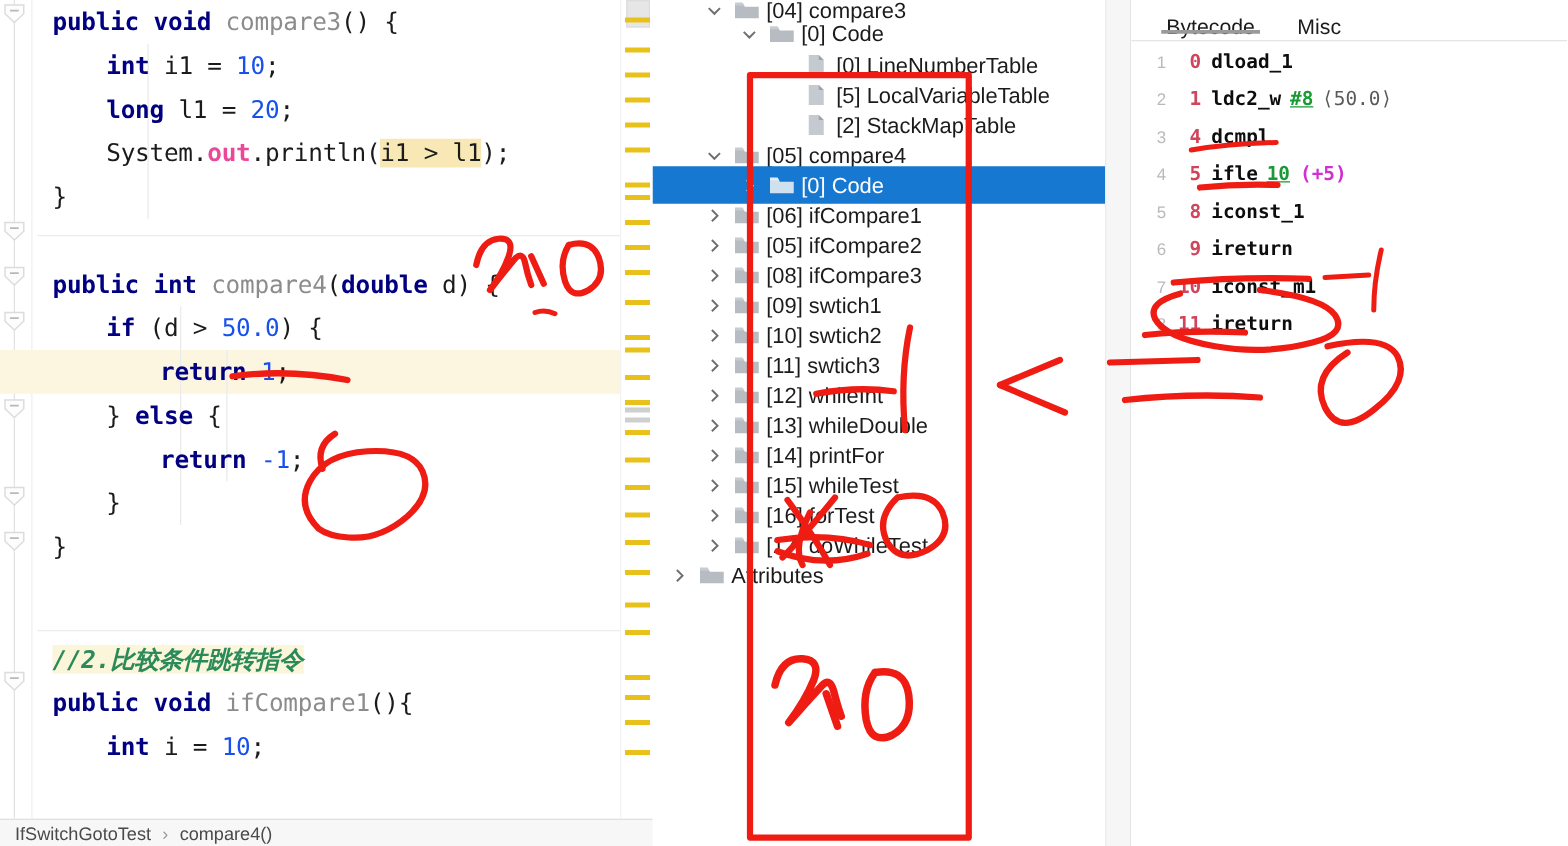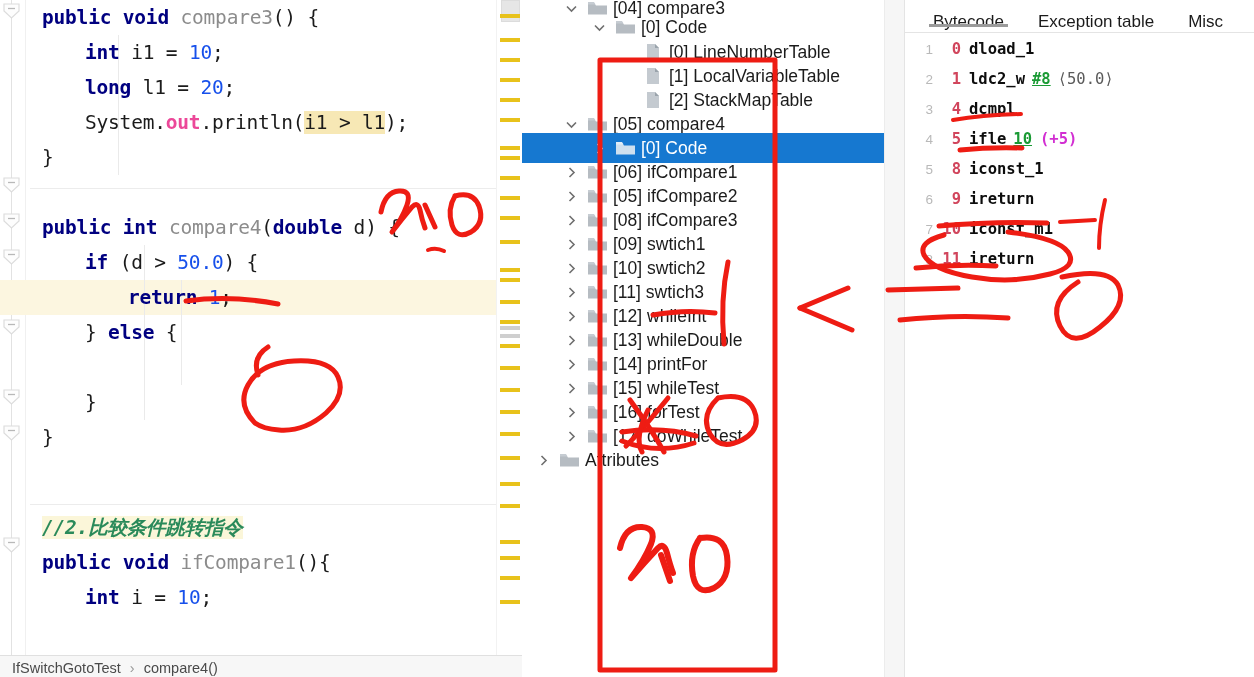--- a/index.html
+++ b/index.html
@@ -190,20 +190,21 @@
         <div class="indent-guide" style="left: 155px; top: 350px; height: 35px;"></div>
         <div class="code-line" style="top: 0px; left: 16px;"><span class="kw">public </span><span class="kw">void </span><span class="mname">compare3</span><span class="plain">() {</span></div>
         <div class="code-line" style="top: 35px; left: 59px;"><span class="kw">int </span><span class="plain">i1 = </span><span class="num">10</span><span class="plain">;</span></div>
         <div class="code-line" style="top: 70px; left: 59px;"><span class="kw">long </span><span class="plain">l1 = </span><span class="num">20</span><span class="plain">;</span></div>
         <div class="code-line" style="top: 105px; left: 59px;"><span class="plain">System.</span><span class="fieldit">out</span><span class="plain">.println(</span><span class="plain hl-search">i1 &gt; l1</span><span class="plain">);</span></div>
         <div class="code-line" style="top: 140px; left: 16px;"><span class="plain">}</span></div>
         <div class="code-line" style="top: 210px; left: 16px;"><span class="kw">public </span><span class="kw">int </span><span class="mname">compare4</span><span class="plain">(</span><span class="kw">double </span><span class="plain">d</span><span class="plain">) {</span></div>
         <div class="code-line" style="top: 245px; left: 59px;"><span class="kw">if </span><span class="plain">(d &gt; </span><span class="num">50.0</span><span class="plain">) {</span></div>
         <div class="code-line" style="top: 280px; left: 102px;"><span class="kw">return </span><span class="num">1</span><span class="plain">;</span></div>
         <div class="code-line" style="top: 315px; left: 59px;"><span class="plain">} </span><span class="kw">else </span><span class="plain">{</span></div>
+        <div class="code-line" style="top: 350px; left: 102px;"><span class="kw">return </span><span class="num">-1</span><span class="plain">;</span></div>
         <div class="code-line" style="top: 385px; left: 59px;"><span class="plain">}</span></div>
         <div class="code-line" style="top: 420px; left: 16px;"><span class="plain">}</span></div>
         <div class="code-line" style="top: 510px; left: 16px;"><span class="cmt cmt-hl">//2.比较条件跳转指令</span></div>
         <div class="code-line" style="top: 545px; left: 16px;"><span class="kw">public </span><span class="kw">void </span><span class="mname">ifCompare1</span><span class="plain">(){</span></div>
         <div class="code-line" style="top: 580px; left: 59px;"><span class="kw">int </span><span class="plain">i = </span><span class="num">10</span><span class="plain">;</span></div>
       </div>
     <div id="editor-marks">
       <div id="editor-thumb"></div>
     <div class="mark" style="top: 14px;"></div>
         <div class="mark" style="top: 38px;"></div>
@@ -288,21 +289,21 @@
       </div>
       <div class="tree-row" style="top: 61px;">
         <div style="flex: 0 0 92px;"></div>
         <div class="twisty"></div>
         <div class="file-ico">
           <svg width="16" height="18" viewBox="0 0 16 18">
             <path d="M2,1 L10,1 L14,5 L14,17 L2,17 Z" fill="#c4cad0"></path>
             <path d="M10,1 L14,5 L10,5 Z" fill="#9aa3ab"></path>
           </svg>
         </div>
-        <span class="tree-label">[1] LocalVariableTable</span>
+        <span class="tree-label">[5] LocalVariableTable</span>
       </div>
       <div class="tree-row" style="top: 85px;">
         <div style="flex: 0 0 92px;"></div>
         <div class="twisty"></div>
         <div class="file-ico">
           <svg width="16" height="18" viewBox="0 0 16 18">
             <path d="M2,1 L10,1 L14,5 L14,17 L2,17 Z" fill="#c4cad0"></path>
             <path d="M10,1 L14,5 L10,5 Z" fill="#9aa3ab"></path>
           </svg>
         </div>
@@ -534,21 +535,20 @@
         <span class="tree-label">Attributes</span>
       </div>
     </div>
 
   <div id="tree-bytecode-divider"></div>
 
   <div id="bytecode-pane">
     <div id="bc-tabs">
         <div style="flex: 0 0 22px;"></div>
         <div class="bc-tab active" style="margin-right: 22px;">Bytecode</div>
-        <div class="bc-tab" style="margin-right: 22px;">Exception table</div>
         <div class="bc-tab" style="margin-right: 6px;">Misc</div>
       </div>
     <div id="bc-list">
         <div class="bc-row" style="top: 0px;">
           <span class="bc-ln">1</span>
           <span class="bc-off">0</span>
           <span class="bc-op">dload_1</span>
         </div>
         <div class="bc-row" style="top: 30px;">
           <span class="bc-ln">2</span>

